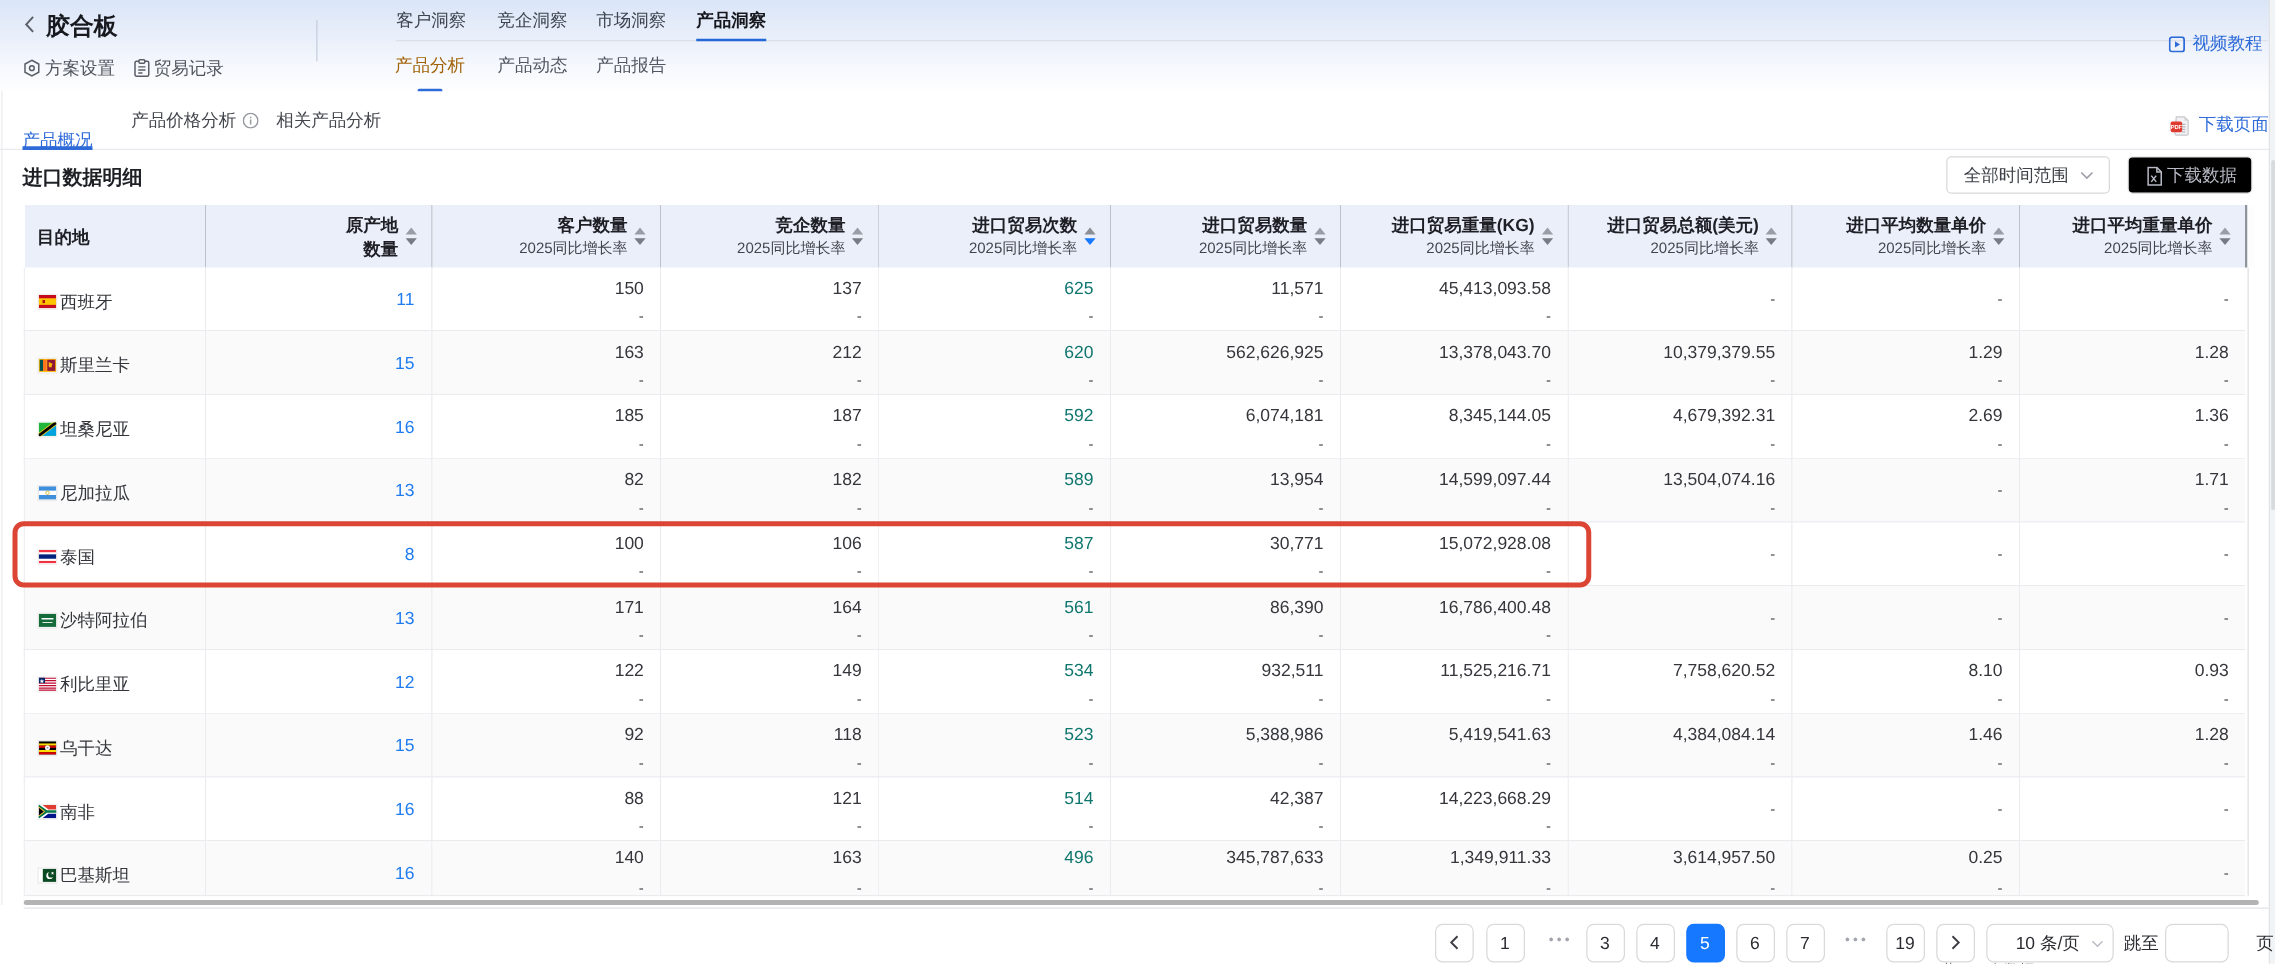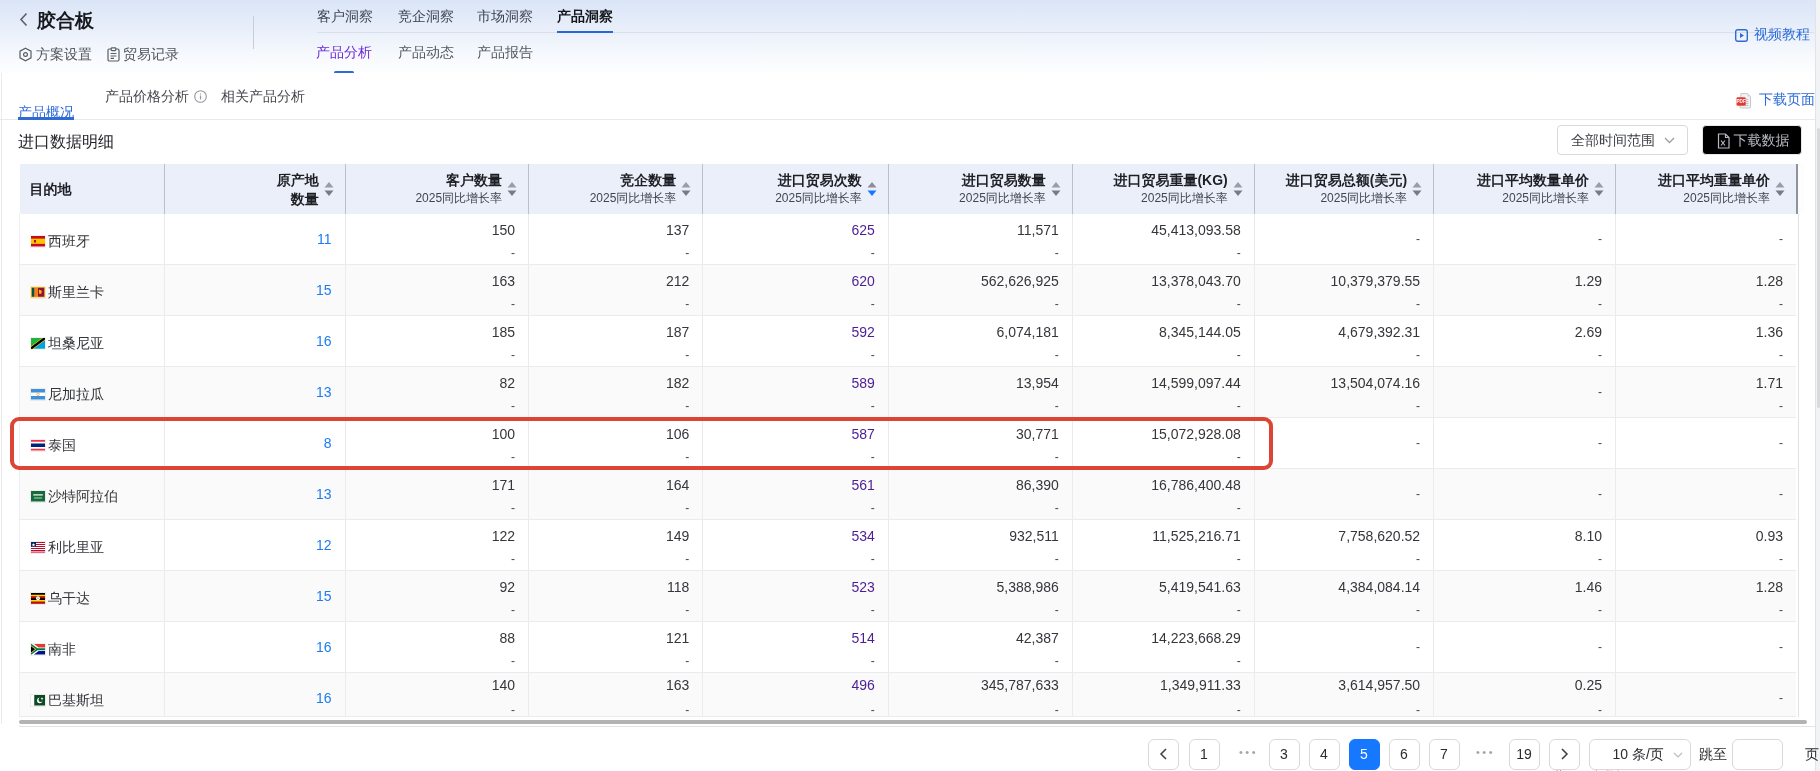--- a/index.html
+++ b/index.html
@@ -11,37 +11,37 @@
 #backch { position:absolute; left:19px; top:12px; }
 #title { position:absolute; left:37px; top:8px; font-size:19px; font-weight:bold; color:#17191e; }
 .hlink { position:absolute; top:47px; height:15px; font-size:14px; color:#50545c; display:flex; align-items:center; }
 .hlink svg { margin-right:3px; }
 #vdiv { position:absolute; left:253px; top:16px; width:1px; height:33px; background:#c5cede; }
 .ttab { position:absolute; top:8px; font-size:14px; color:#3d4450; }
 .ttab.on { font-weight:bold; color:#15171c; }
 #tabline { position:absolute; left:317px; top:32px; width:1497px; height:1px; background:#dbe0e8; }
 #tabul { position:absolute; left:557px; top:30.5px; width:56px; height:2.5px; background:#2468d8; }
 .stab { position:absolute; top:44px; font-size:14px; color:#515660; }
-.stab.on { color:#6d28d9; }
+.stab.on { color:#a16207; }
 #stul { position:absolute; left:334px; top:70.5px; width:20px; height:3px; border-radius:2px; background:#2e6bd8; }
 #video { position:absolute; left:1735px; top:26px; font-size:14px; color:#2e6bd8; display:flex; align-items:center; }
 #video svg { margin-right:6px; }
 
 #nav2 { position:absolute; left:0; top:73px; width:1820px; height:47px; background:#fff;
   border-bottom:1px solid #e7e9ee; }
 .n2 { position:absolute; top:89px; font-size:14px; line-height:15px; }
 #n2a { left:18px; color:#2e6bd8;margin-top:16px; }
 #n2b { left:105px; color:#43464c; }
 #n2c { left:221px; color:#43464c; }
 #n2ul { position:absolute; left:18px; top:117px; width:56px; height:2.5px; background:#2e6bd8; }
 #info { position:absolute; left:194px; top:90px; }
 #dlpage { position:absolute; left:1736px; top:91px; display:flex; align-items:center; font-size:14px; color:#2e6bd8; }
 #dlpage svg { margin-right:7px; }
 
-#secttl { position:absolute; left:18px; top:132px; font-size:16px; font-weight:normal; color:#1e2025;text-align:right; }
+#secttl { position:absolute; left:18px; top:132px; font-size:16px; font-weight:bold; color:#1e2025;text-align:right; }
 #rangebtn { position:absolute; left:1557px; top:125px; width:131px; height:30px; background:#fff;
   border:1px solid #d9d9d9; border-radius:4px; font-size:14px; color:#3d4046; line-height:28px; }
 #rangebtn .t { margin-left:13px; }
 #rangebtn svg { position:absolute; right:12px; top:11px; }
 #dlbtn { position:absolute; left:1701.5px; top:125px; width:100px; height:30px; background:#000000;
   border:1px solid #e7e7ec; border-radius:4px; font-size:14px; color:#b7b9c4; line-height:28px; }
 #dlbtn .t { margin-left:31px; }
 #dlbtn svg { position:absolute; left:13px; top:7px; }
 
 #tbl { position:absolute; left:19px; top:164px; border-collapse:collapse; table-layout:fixed;
@@ -60,21 +60,21 @@
 tr.even td.c { background:#fafafa; }
 td.c:first-child { border-left:1px solid #edeff3; }
 td.c { border-bottom:1px solid #e9ebef; border-right:1px solid #e9ebef; height:50px; position:relative; }
 td.c:last-child { border-right:none; }
 .cname { padding-left:11px; font-size:14px; color:#33353a; line-height:50px; white-space:nowrap; }
 .nm { position:relative; top:1.5px; }
 .fw { display:inline-block; vertical-align:-1px; position:relative; top:1.5px; margin-right:3px; width:14px; height:10.5px; }
 .flag { width:14px; height:10.5px; display:block; outline:1px solid rgba(0,0,0,0.06); }
 .corig { position:absolute; right:13px; top:0; line-height:50px; font-size:14px; color:#1f7cf0; }
 .cv { padding:5px 13px 0 0; text-align:right; font-size:14px; color:#35363b; line-height:23px; }
-.cvb { color:#4c1d95; }
+.cvb { color:#0f766e; }
 .cg { padding:0 13px 0 0; text-align:right; font-size:12px; color:#45464b; line-height:22px; }
 .cdash { position:absolute; right:13px; top:0; line-height:50px; font-size:12px; color:#45464b; }
 #vsbline { position:absolute; left:1796px; top:164px; width:1.5px; height:50px; background:#8f939c; }
 #vsb-head-bg { position:absolute; left:1797.5px; top:164px; width:6.5px; height:50px; background:#fdfdfe; }
 #bodyright { position:absolute; left:1797.5px; top:214px; width:1px; height:504px; background:#dfe1e5; }
 #hsb { position:absolute; left:19px; top:719.5px; width:1788px; height:4.5px; background:#b3b3b3; border-radius:3px; }
 #pageline-r { position:absolute; left:1815px; top:0; width:1px; height:771px; background:#e2e3e6; }
 #sbstrip { position:absolute; left:1816px; top:0; width:4px; height:771px; background:#f2f3f5; }
 #sbthumb { position:absolute; left:1816.5px; top:128px; width:3px; height:280px; background:#d8dade; border-radius:2px; }
 #pageline-l { position:absolute; left:1px; top:73px; width:1px; height:651px; background:#ebebee; }

